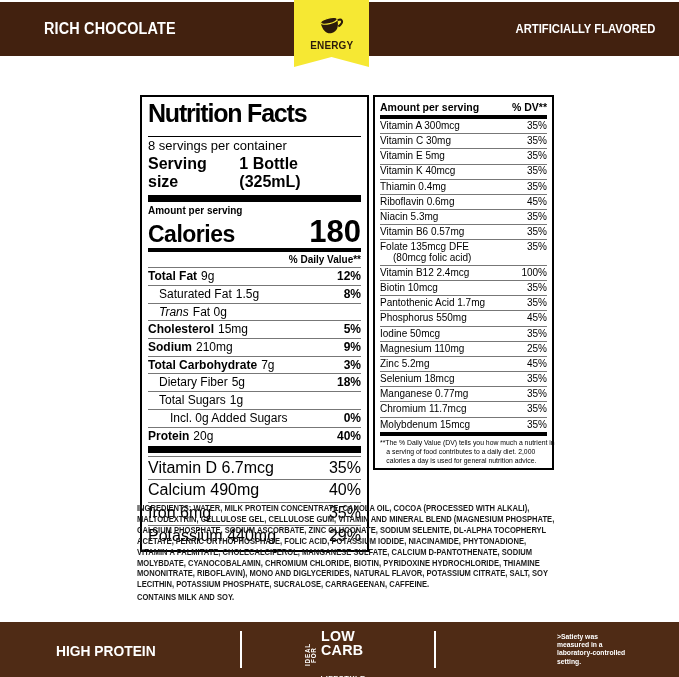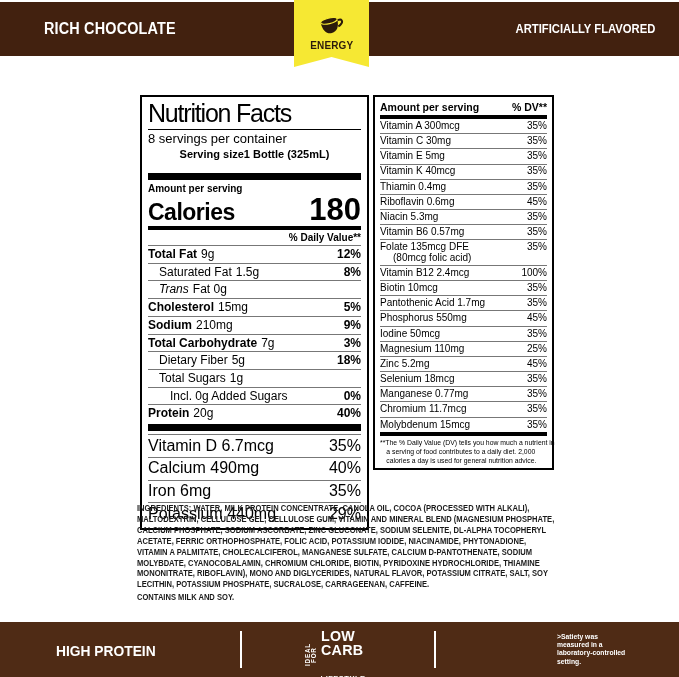--- a/index.html
+++ b/index.html
@@ -13,24 +13,24 @@
           font-size:12.5px;font-weight:bold;white-space:nowrap;}
   .badge{position:absolute;left:294px;top:0;width:75px;height:67px;background:#f6e833;z-index:2;
          clip-path:polygon(0 0,100% 0,100% 100%,50% 85%,0 100%);
          display:flex;flex-direction:column;align-items:center;}
   .badge svg{margin-top:13px;}
   .badge-label{font-size:10.5px;font-weight:bold;color:#2b1a0b;margin-top:0;letter-spacing:.2px;transform:scaleX(.95);}
 
   
   .left-panel{position:absolute;left:140px;top:95px;width:229px;border:2px solid #000;background:#fff;
               padding:4px 6px 3px;box-sizing:border-box;}
-  .nf-title{font-size:25px;font-weight:normal;letter-spacing:-1.2px;line-height:1;border-bottom:1px solid #000;
-            padding-bottom:3px;margin-bottom:2px;white-space:nowrap;}
+  .nf-title{font-size:25px;font-weight:bold;letter-spacing:-1.2px;line-height:1;border-bottom:1px solid #000;
+            padding-bottom:10px;margin-bottom:2px;white-space:nowrap;}
   .servings{font-size:13px;line-height:1.15;}
-  .ssrow{display:flex;justify-content:center;font-weight:bold;font-size:11px;line-height:1.15;margin:1px 0 12px;}
+  .ssrow{display:flex;justify-content:flex-end;font-weight:bold;font-size:16px;line-height:1.15;margin:1px 0 3px;}
   .bar{height:7px;background:#000;margin:2px 0 3px;}
   .aps{font-size:10px;font-weight:bold;line-height:1.1;}
   .calrow{display:flex;justify-content:space-between;align-items:flex-end;line-height:.95;margin:1px 0 2px;}
   .calrow .cl{font-size:23px;font-weight:bold;letter-spacing:-.5px;}
   .calrow .cv{font-size:31px;font-weight:bold;}
   .rule{height:4px;background:#000;margin:2px 0 0;}
   .dvh{font-size:10px;font-weight:bold;text-align:right;padding:2px 0;}
   .lrow{display:flex;justify-content:space-between;border-top:1px solid #777;
         font-size:12px;line-height:1.06;padding:2px 0;}
   .lrow .amt{margin-left:4px;}

